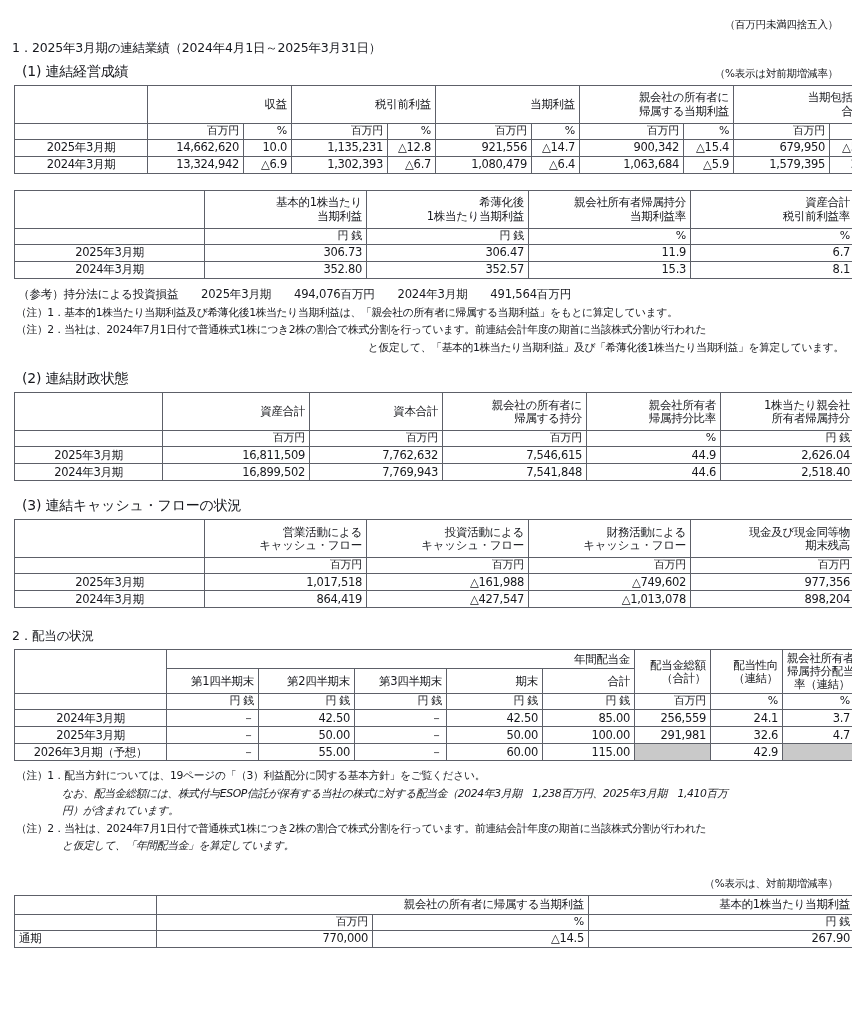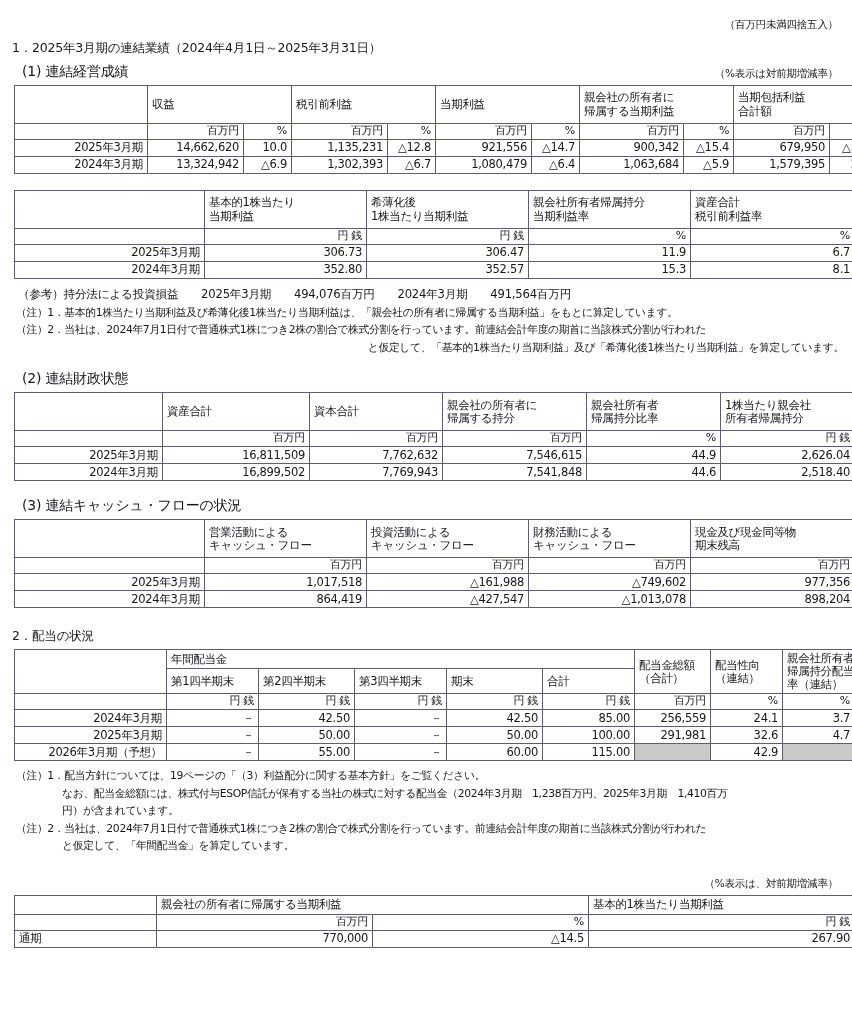--- a/index.html
+++ b/index.html
@@ -63,26 +63,26 @@
     border: 1px solid #5d6068;
     padding: 0 4px;
     font-weight: normal;
     vertical-align: middle;
     line-height: 1.15;
     letter-spacing: -0.3px;
     white-space: nowrap;
     overflow: hidden;
   }
   table.fin th {
-    text-align: left;
+    text-align: right;
     font-size: 11.5px;
     height: 17px;
   }
   td.num, th.num { text-align: right; }
-  td.lbl { text-align: right; padding-left: 4px; }
+  td.lbl { text-align: center; padding-left: 4px; }
   td.unit { text-align: right; font-size: 11px; height: 15px; }
   td.ctr { }
   .hdr2 { line-height: 1.12; }
   .rowh { height: 17px; }
   .shaded { background: #c9c9c9; }
   .thickline { border-top: 1.6px solid #3b3e45 !important; }
 
   
   .notes {
     font-size: 10.8px;
@@ -90,21 +90,21 @@
     line-height: 1.62;
     padding-left: 8px;
   }
   .notes .ref {
     font-size: 11.6px;
     letter-spacing: -0.2px;
     padding-left: 2px;
   }
   .note-line { display: block; white-space: nowrap; }
   .note-ind { padding-left: 42px; text-align: right; }
-  .note-ind2 { padding-left: 46px; }
+  .note-ind2 { padding-left: 46px; font-style: italic; }
 
   .sp4 { height: 4px; }
   .sp6 { height: 6px; }
   .sp8 { height: 8px; }
   .sp10 { height: 10px; }
   .sp14 { height: 14px; }
   .sp16 { height: 16px; }
   .sp20 { height: 20px; }
 </style>
 </head>

